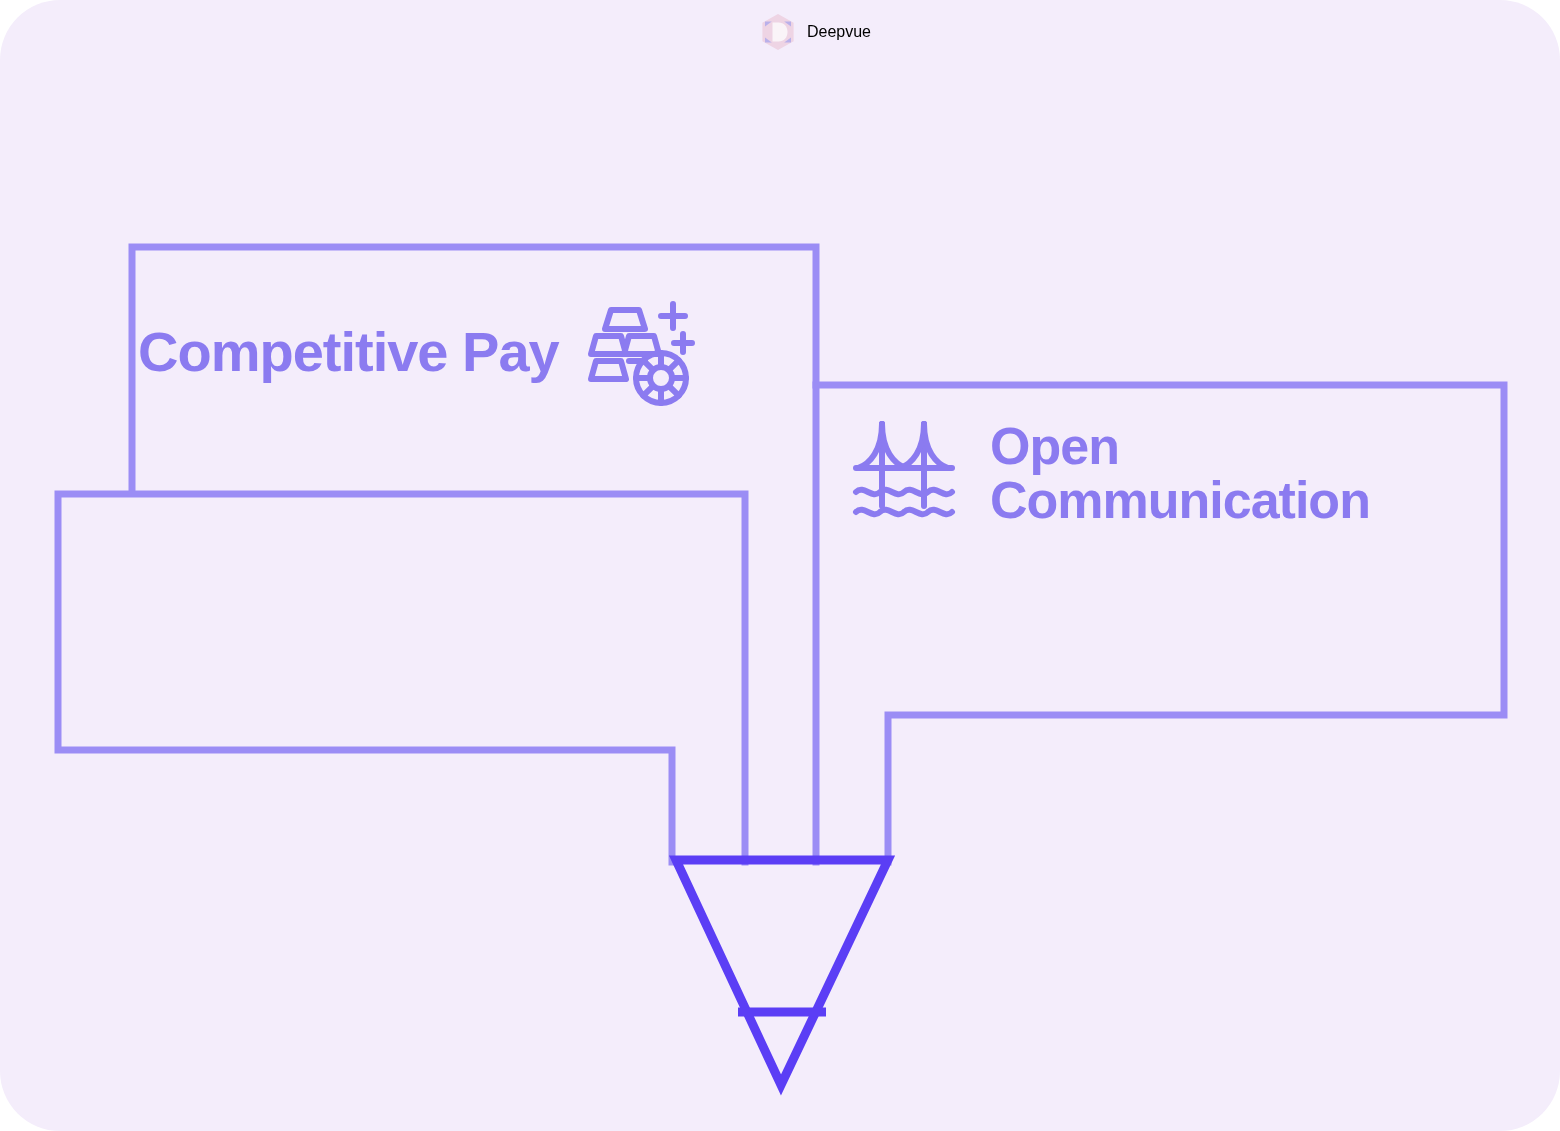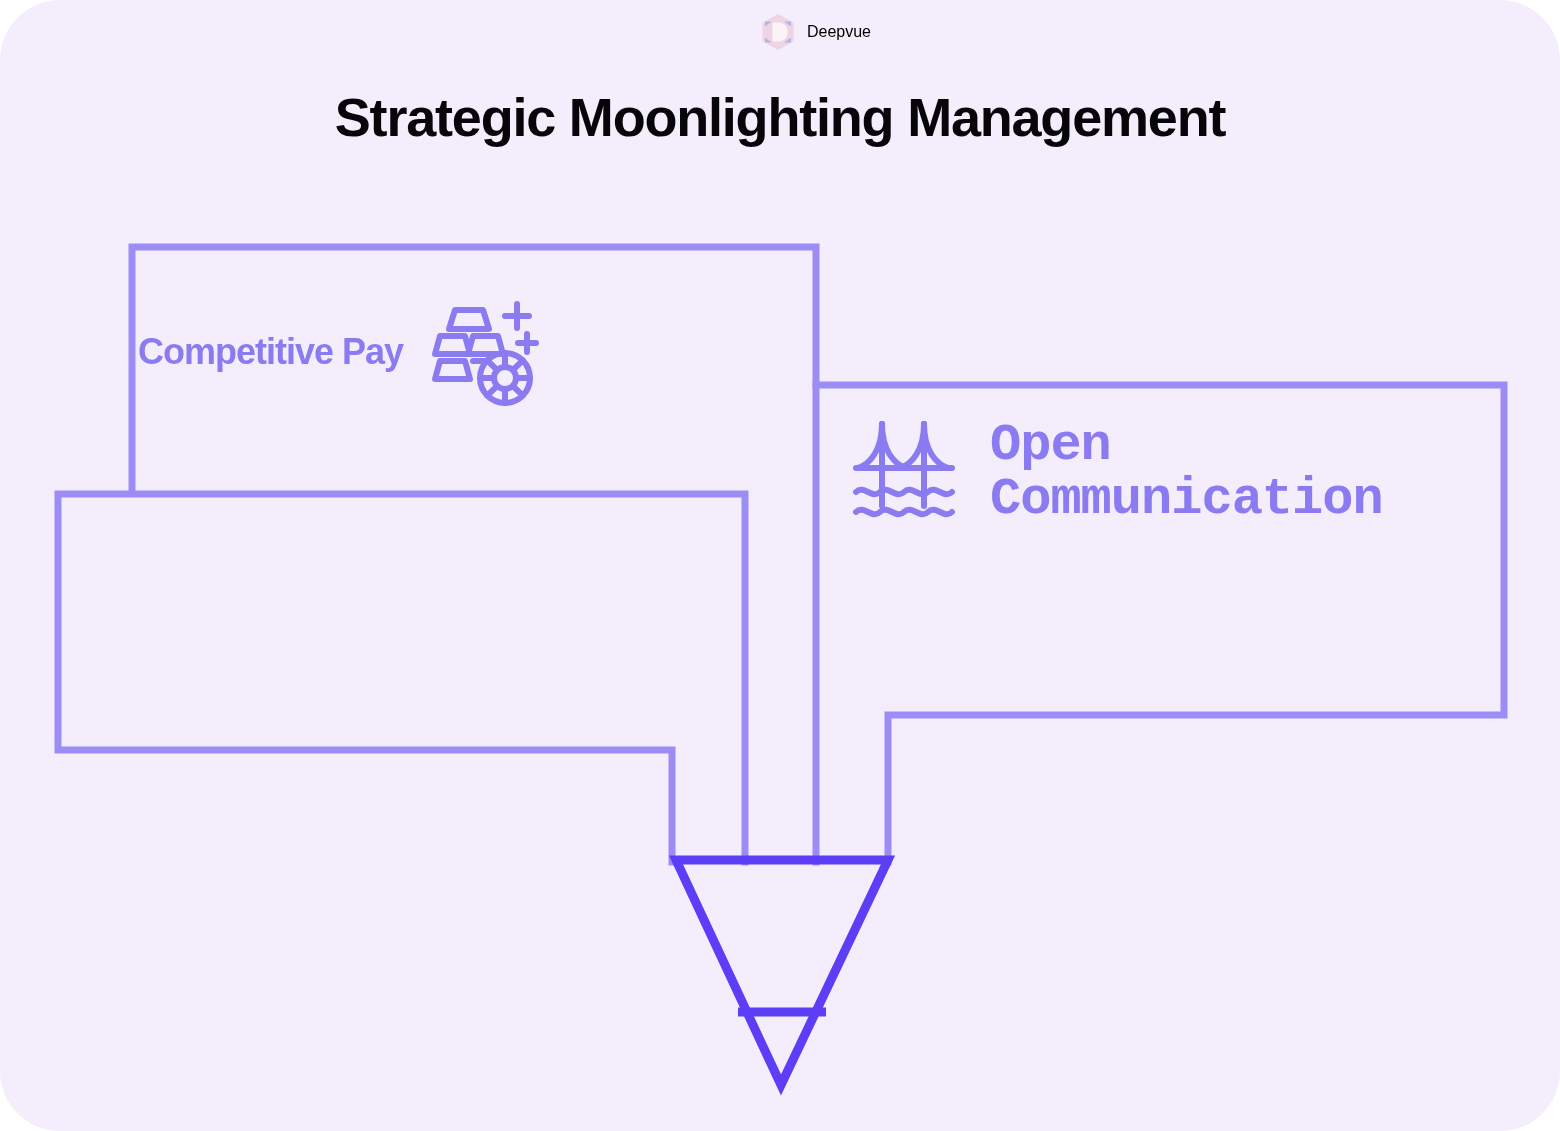--- a/index.html
+++ b/index.html
@@ -66,55 +66,54 @@
   }
 
   
   .card-row {
     position: absolute;
     display: flex;
     align-items: center;
     gap: 26px;
   }
   .card-label {
-    font-size: 36px;
+    font-size: 56px;
     font-weight: 800;
     letter-spacing: -1px;
     color: #8b7bf0;
     line-height: 1.04;
     white-space: pre-line;
   }
   .card-icon {
     flex: 0 0 auto;
     display: block;
   }
 
   #row-competitive-pay { left: 138px; top: 296px; }
   #row-clear-policies  { left: 138px; top: 549px; }
-  #row-open-comm       { left: 852px; top: 414px; gap: 34px; font-family: Liberation Mono, monospace; }
+  #row-open-comm       { left: 852px; top: 414px; gap: 34px; }
   #row-open-comm .card-label { font-size: 52px; }
 </style>
 </head>
 <body>
 
 <div id="canvas">
 
   <div id="brand">
     <svg id="brand-mark" viewBox="0 0 34 38">
       <path d="M17 1 L32.6 9.7 L32.6 28.3 L17 37 L1.4 28.3 L1.4 9.7 Z" fill="#eed4e4"></path>
       <path d="M11.5 9.5 L11.5 28.5 L17.5 28.5 C23 28.5 26.5 24.6 26.5 19 C26.5 13.4 23 9.5 17.5 9.5 Z" fill="#faf4f8"></path>
       <path d="M4 8.4 L10.8 8.4 L4 13.6 Z" fill="#b9b0ea"></path>
       <path d="M23.2 8.4 L30 8.4 L30 13.6 Z" fill="#b9b0ea"></path>
       <path d="M4 24.4 L10.8 29.6 L4 29.6 Z" fill="#b9b0ea"></path>
       <path d="M30 24.4 L30 29.6 L23.2 29.6 Z" fill="#b9b0ea"></path>
     </svg>
     <div>Deepvue</div>
   </div>
 
-  <div id="page-title">Strategic Moonlighting Management</div>
 
   <svg id="lines" viewBox="0 0 1560 1131">
     <g fill="none" stroke="#9b8df5" stroke-width="7" stroke-linecap="square" stroke-linejoin="miter">
 
       <path d="M132 492 L132 247 L816 247 L816 862"></path>
 
       <path d="M745 862 L745 494 L58 494 L58 750 L672 750 L672 862"></path>
 
       <path d="M816 385 L1504 385 L1504 715 L888 715 L888 862"></path>
     </g>

